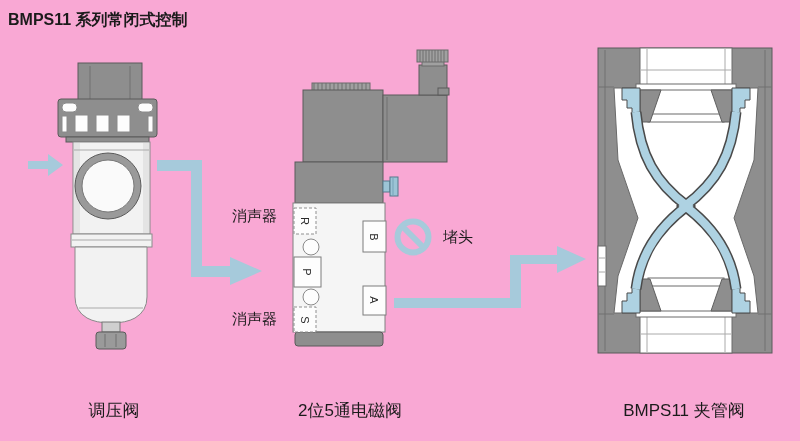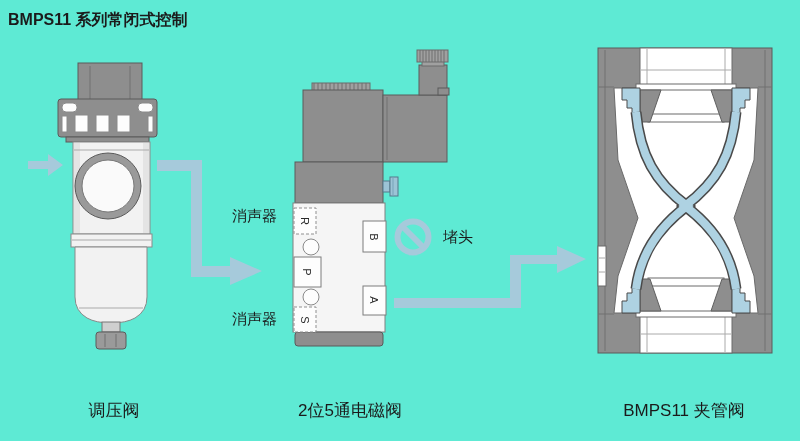--- a/index.html
+++ b/index.html
@@ -1,16 +1,16 @@
 <!DOCTYPE html>
 <html><head>
 <meta charset="utf-8">
 <style>
   html,body{margin:0;padding:0;background:#fff;}
-  .stage{position:relative;width:800px;height:441px;background:#5eead4;overflow:hidden;}
+  .stage{position:relative;width:800px;height:441px;background:#f9a8d4;overflow:hidden;}
   svg{display:block;}
   .gray{fill:#8e8e8e;stroke:#5a5a5a;stroke-width:1;}
   .gray2{fill:#a0a0a0;stroke:#6a6a6a;stroke-width:1;}
   .rib{stroke:#6f6f6f;stroke-width:1;}
   .seam{stroke:#707070;stroke-width:1;}
   .body-light{fill:#f2f2f2;stroke:#8a8a8a;stroke-width:1;}
   .shade{fill:#e4e4e4;stroke:none;}
   .white-part{fill:#fdfdfd;stroke:#8a8a8a;stroke-width:1;}
   .port-box{fill:#fdfdfd;stroke:#7d7d7d;stroke-width:1;}
   .port-box-dashed{fill:#fdfdfd;stroke:#8f8f8f;stroke-width:1;stroke-dasharray:3 2;}

